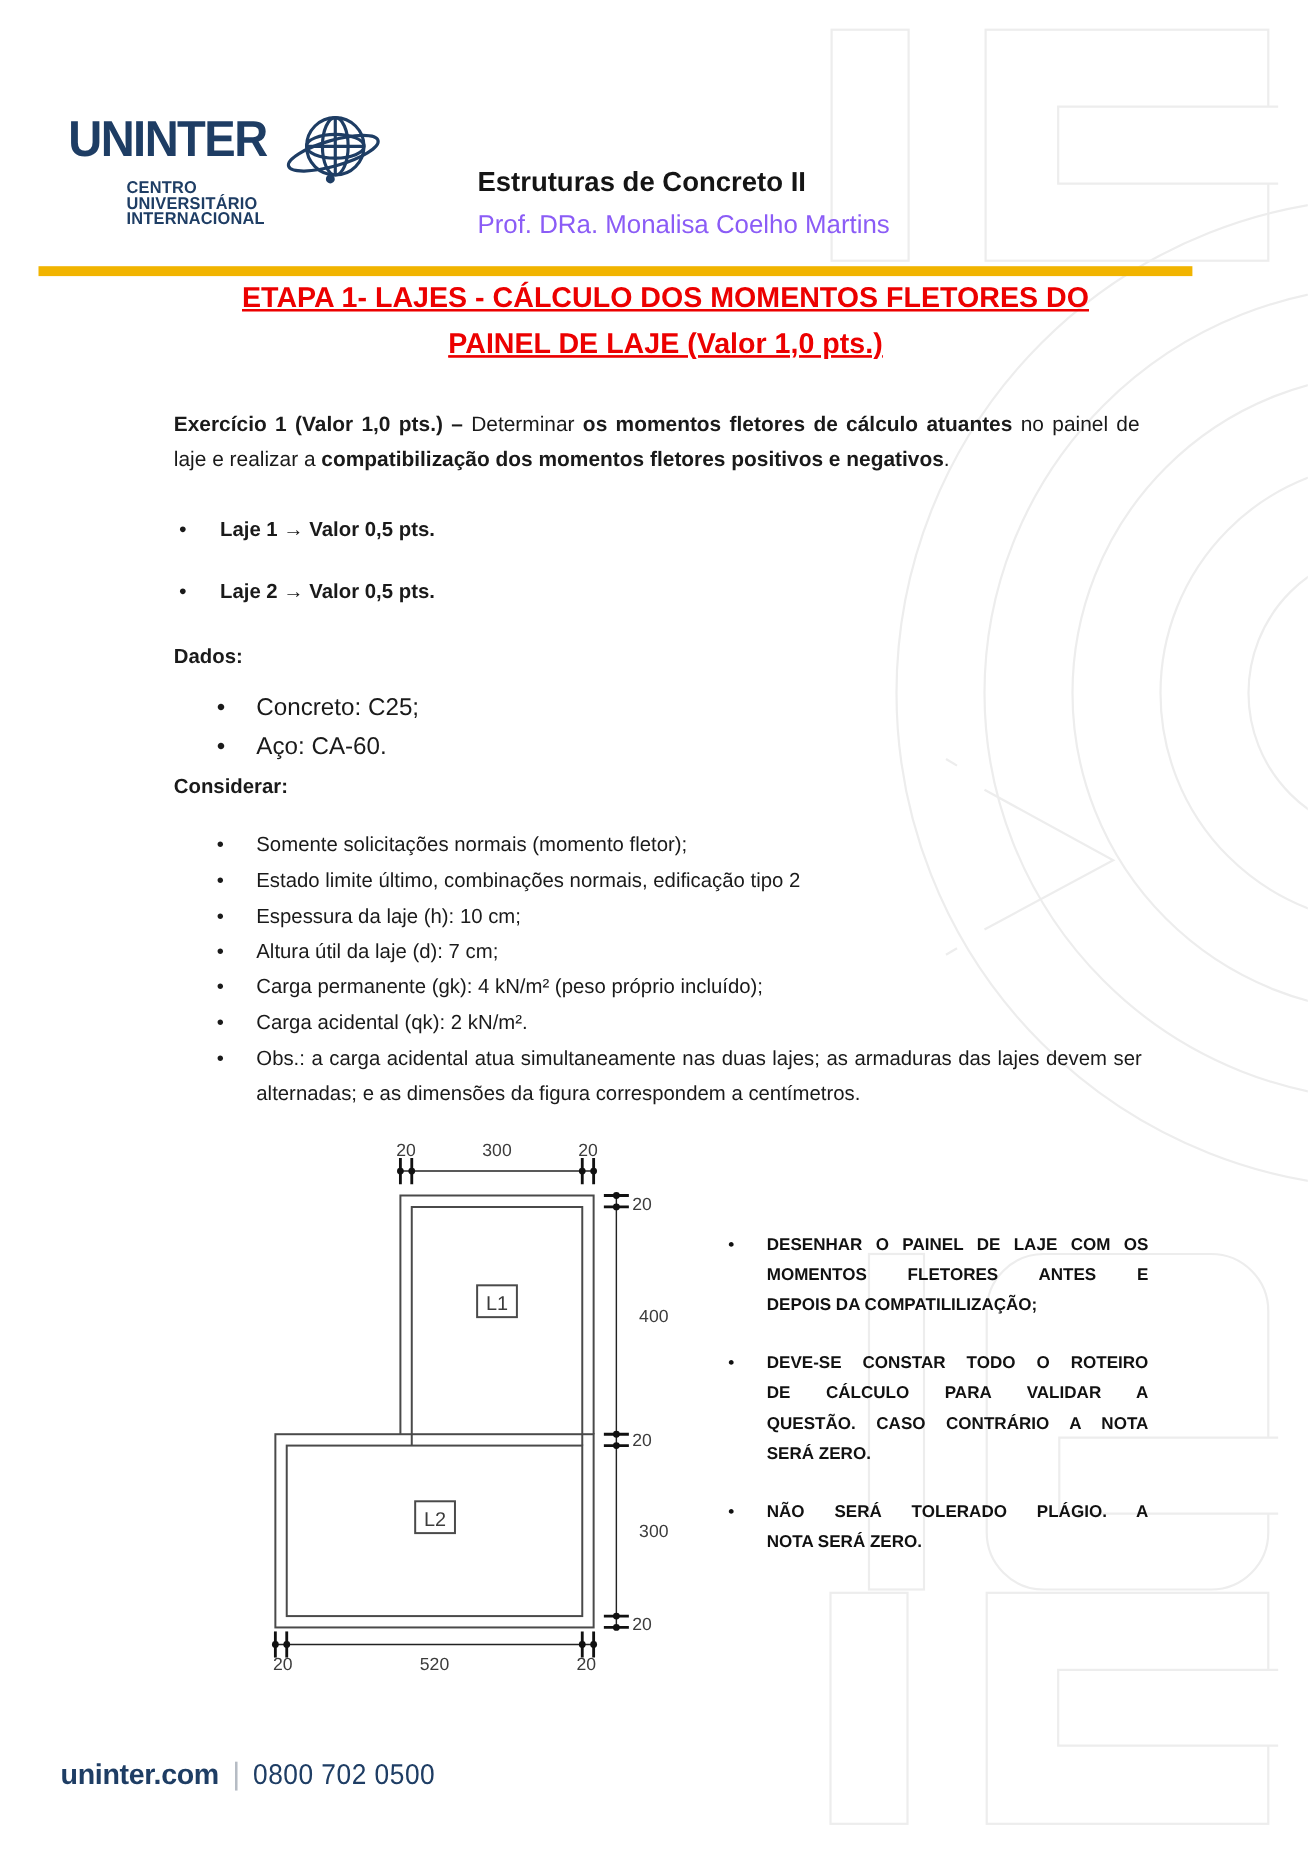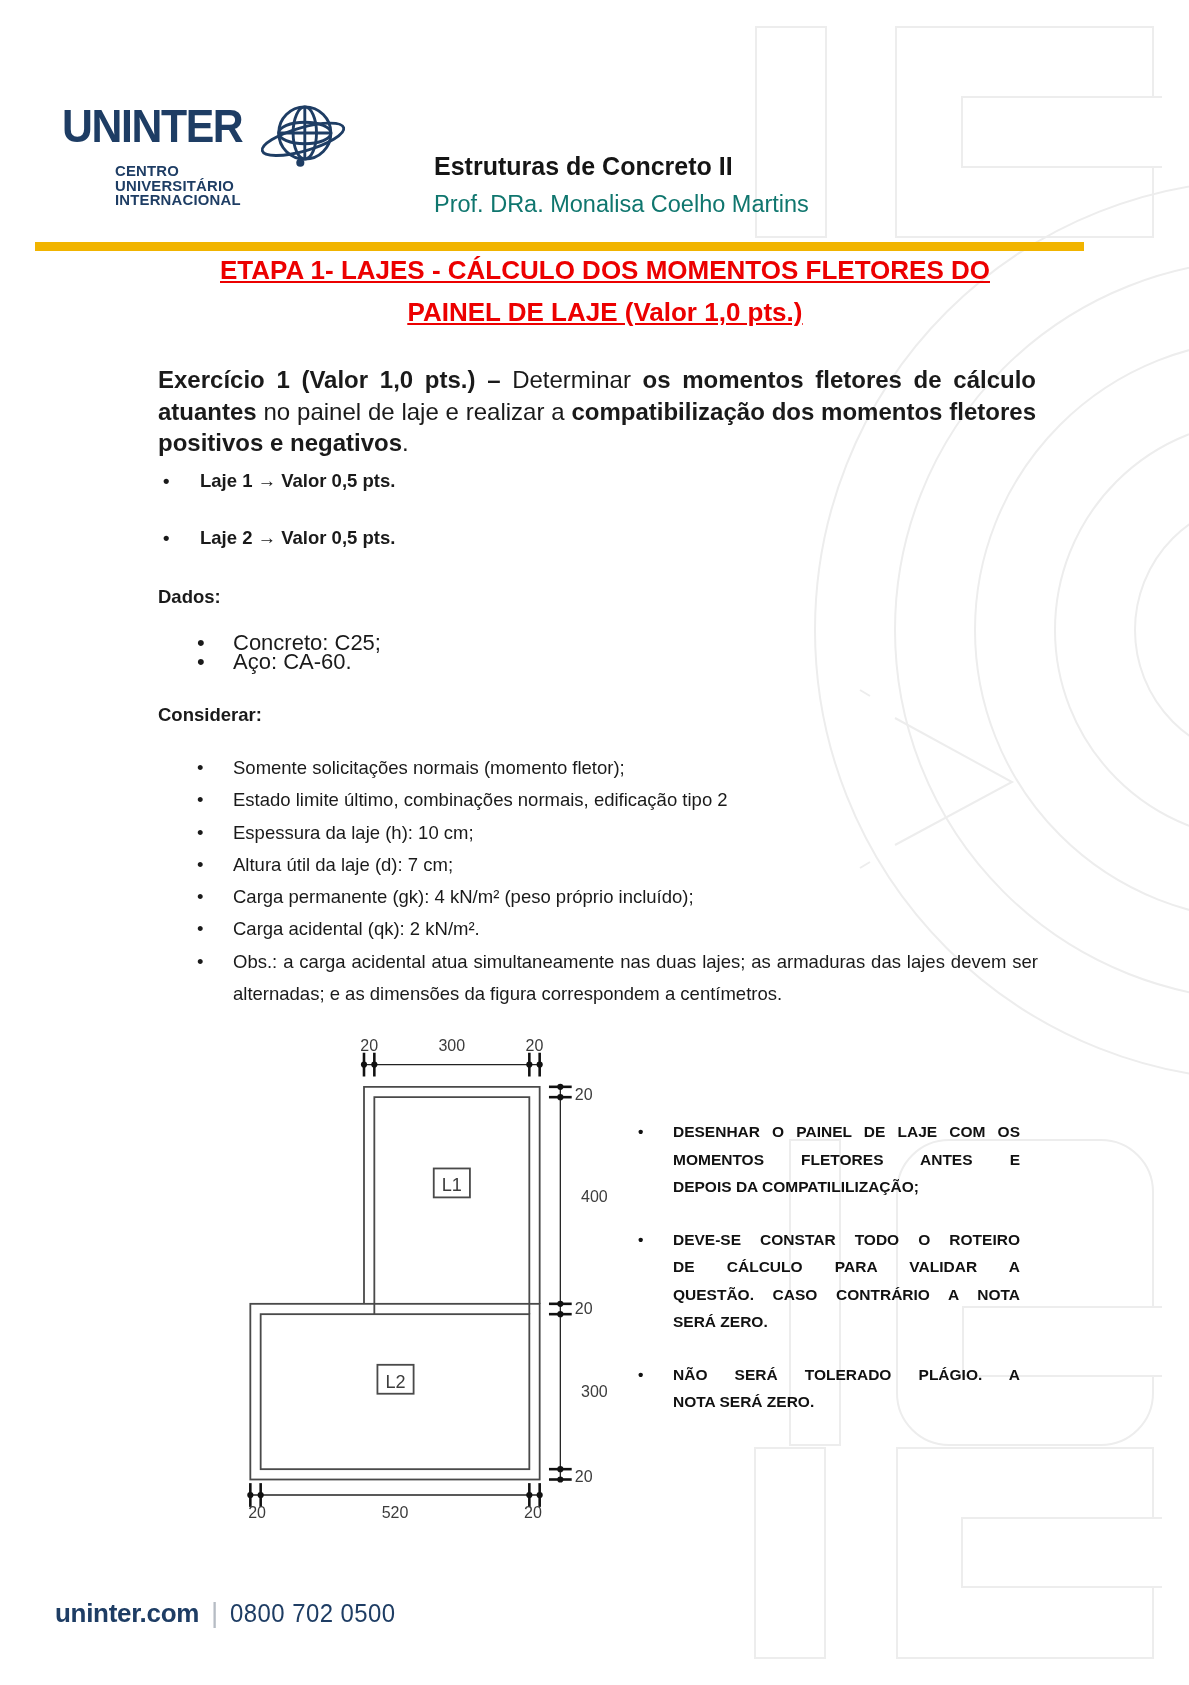--- a/index.html
+++ b/index.html
@@ -11,57 +11,57 @@
   
   .logo{position:absolute;left:62px;top:104px;}
   .logo-brand{font-size:46px;line-height:44px;font-weight:bold;color:#1e3d64;
               letter-spacing:-1.5px;transform:scaleX(.93);transform-origin:left;}
   .logo-sub{margin-left:53px;margin-top:16px;font-size:15.5px;line-height:14.6px;
             font-weight:bold;color:#1e3d64;letter-spacing:.2px;transform:scaleX(.96);transform-origin:left;}
   .globe{position:absolute;left:196px;top:-16px;width:90px;height:90px;}
 
   .course-block{position:absolute;left:434px;top:150px;}
   .course-title{font-size:25px;font-weight:bold;color:#151515;line-height:32px;}
-  .professor{margin-top:7px;font-size:23.5px;color:#0f766e;line-height:30px;}
+  .professor{margin-top:7px;font-size:23.5px;color:#8b5cf6;line-height:30px;}
 
   .accent-bar{position:absolute;left:35px;top:242px;width:1049px;height:9px;background:#f1b400;}
 
   .doc-title{position:absolute;left:150px;top:250px;width:910px;text-align:center;
              color:#ec0000;font-weight:bold;font-size:26px;line-height:41.5px;text-decoration:underline;}
   .doc-title div{text-decoration:underline;}
 
-  .intro{position:absolute;left:158px;top:340px;width:878px;font-size:24px;
+  .intro{position:absolute;left:158px;top:352px;width:878px;font-size:19px;
          line-height:31.5px;text-align:justify;}
   .b{font-weight:bold;}
 
   ul{list-style:none;margin:0;padding:0;}
   .laje-list{position:absolute;left:163px;top:471px;font-weight:bold;font-size:18.5px;}
   .laje-list li{position:relative;padding-left:37px;line-height:19px;}
   .laje-list li + li{margin-top:38px;}
   .laje-list li::before{content:"•";position:absolute;left:0;top:0;}
 
   .sec-heading{position:absolute;font-size:18.5px;font-weight:bold;text-align:center;}
   .h-dados{left:158px;top:586px;}
   .h-considerar{left:158px;top:704px;}
 
   .dados-list{position:absolute;left:197px;top:633px;font-size:22px;}
   .dados-list li{position:relative;padding-left:36px;line-height:19px;}
-  .dados-list li + li{}
+  .dados-list li + li{margin-top:16px;}
   .dados-list li::before{content:"•";position:absolute;left:0;top:0;}
 
   .cons-list{position:absolute;left:197px;top:752px;width:841px;font-size:18.5px;}
   .cons-list li{position:relative;padding-left:36px;line-height:32.3px;text-align:justify;}
   .cons-list li::before{content:"•";position:absolute;left:0;top:0;}
 
   .figure{position:absolute;left:240px;top:1035px;width:372px;height:486px;}
   .figure svg{width:100%;height:100%;}
   .fig-text{font-family:"Liberation Sans",sans-serif;fill:#3c3c3c;font-size:31px;}
   .fig-label{font-family:"Liberation Sans",sans-serif;fill:#3c3c3c;font-size:35px;}
 
-  .notes{position:absolute;left:636px;top:1118px;width:384px;font-size:15.5px;
+  .notes{position:absolute;left:660px;top:1118px;width:384px;font-size:15.5px;
          font-weight:bold;color:#111;}
   .note{position:relative;padding-left:37px;margin-bottom:25px;line-height:27.5px;}
   .note::before{content:"•";position:absolute;left:2px;top:0;}
   .jline{text-align:justify;text-align-last:justify;}
 
   .footer{position:absolute;left:55px;top:1597px;display:flex;align-items:center;}
   .site{font-size:26px;font-weight:bold;color:#1e3d64;letter-spacing:-.3px;}
   .sep{font-size:28px;color:#b6bcc4;font-weight:300;margin:0 12px;}
   .phone{font-size:26px;color:#1e3d64;letter-spacing:.5px;transform:scaleX(.92);transform-origin:left;}
 </style>

